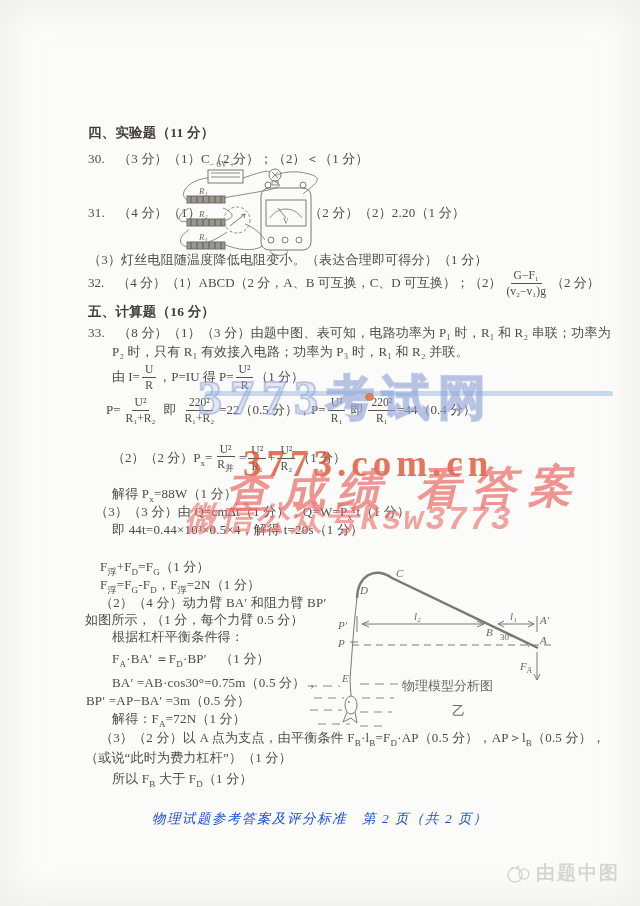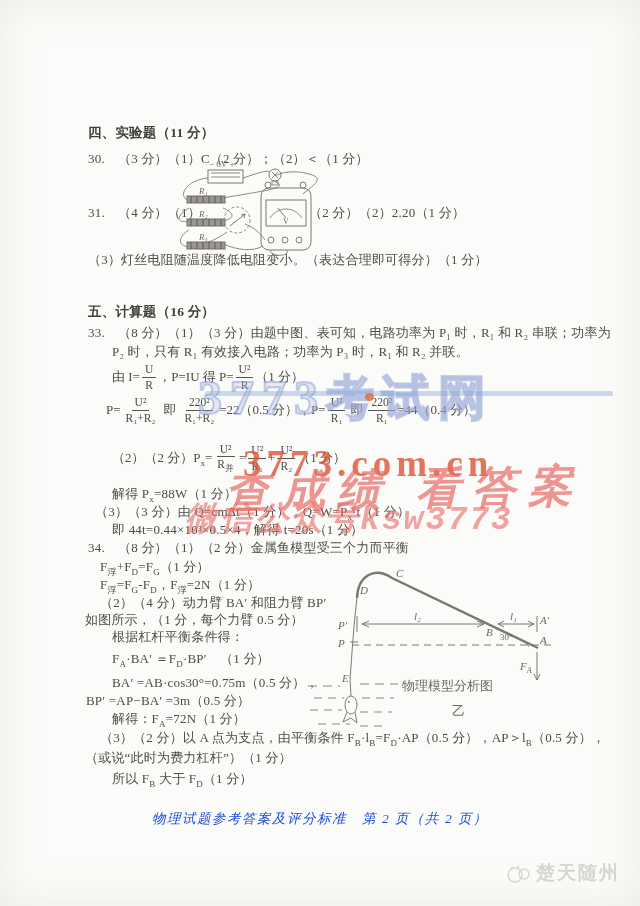--- a/index.html
+++ b/index.html
@@ -112,20 +112,28 @@
         <circle class="sk2" cx="110" cy="82" r="3"></circle>
         <circle class="sk2" cx="124" cy="82" r="3"></circle>
       <circle class="sk2" cx="93" cy="27" r="3"></circle>
         <circle class="sk2" cx="128" cy="27" r="3"></circle>
     </g>
     <path class="sk" d="M96,92 C92,98 116,100 112,92"></path>
   </svg>
 
   <div class="line" style="left:88px;top:251px">（3）灯丝电阻随温度降低电阻变小。（表达合理即可得分）（1 分）</div>
 
+  <div class="frow" style="left:88px;top:266px;height:34px">
+    <span>32.　（4 分）（1）ABCD（2 分，A、B 可互换，C、D 可互换）；（2）</span>
+    <span class="frac">
+      <span class="num">G−F₁</span>
+      <span class="den">(v₂−v₁)g</span>
+    </span>
+    <span>（2 分）</span>
+  </div>
 
   <div class="line hd" style="left:88px;top:303px">五、计算题（16 分）</div>
   <div class="line" style="left:88px;top:324px">33.　（8 分）（1）（3 分）由题中图、表可知，电路功率为 P₁ 时，R₁ 和 R₂ 串联；功率为</div>
   <div class="line" style="left:112px;top:343px">P₂ 时，只有 R₁ 有效接入电路；功率为 P₃ 时，R₁ 和 R₂ 并联。</div>
 
   <div class="frow" style="left:112px;top:360px;height:34px">
     <span>由 I=</span>
     <span class="frac">
         <span class="num">U</span>
         <span class="den">R</span>
@@ -179,21 +187,20 @@
         <span class="num">U²</span>
         <span class="den">R₂</span>
       </span>
     <span>（1 分）</span>
   </div>
 
   <div class="line" style="left:112px;top:485px">解得 P<sub>x</sub>=88W（1 分）</div>
   <div class="line" style="left:95px;top:503px">（3）（3 分）由 Q=cm∆t（1 分），Q=W=P<sub>x</sub>·t（1 分）</div>
   <div class="line" style="left:112px;top:521px">即 44t=0.44×10³×0.5×4，解得 t=20s（1 分）</div>
 
-  <div class="line" style="left:88px;top:539px">34.　（8 分）（1）（2 分）金属鱼模型受三个力而平衡</div>
   <div class="line" style="left:100px;top:558px">F<sub>浮</sub>+F<sub>D</sub>=F<sub>G</sub>（1 分）</div>
   <div class="line" style="left:100px;top:576px">F<sub>浮</sub>=F<sub>G</sub>-F<sub>D</sub>，F<sub>浮</sub>=2N（1 分）</div>
   <div class="line" style="left:100px;top:594px">（2）（4 分）动力臂 BA′ 和阻力臂 BP′</div>
   <div class="line" style="left:85px;top:611px">如图所示，（1 分，每个力臂 0.5 分）</div>
   <div class="line" style="left:112px;top:628px">根据杠杆平衡条件得：</div>
   <div class="line" style="left:112px;top:650px">F<sub>A</sub>·BA′ ＝F<sub>D</sub>·BP′　（1 分）</div>
   <div class="line" style="left:112px;top:674px">BA′ =AB·cos30°=0.75m（0.5 分），</div>
   <div class="line" style="left:86px;top:692px">BP′ =AP−BA′ =3m（0.5 分）</div>
   <div class="line" style="left:112px;top:710px">解得：F<sub>A</sub>=72N（1 分）</div>
   <div class="line" style="left:100px;top:729px">（3）（2 分）以 A 点为支点，由平衡条件 F<sub>B</sub>·l<sub>B</sub>=F<sub>D</sub>·AP（0.5 分），AP＞l<sub>B</sub>（0.5 分），</div>
@@ -266,16 +273,16 @@
 
   <div id="footer">物理试题参考答案及评分标准　第 2 页（共 2 页）</div>
 
   <div id="logo">
     <svg width="26" height="22" viewBox="0 0 26 22">
       <circle cx="9" cy="13" r="7" fill="none" stroke="#d5d5d3" stroke-width="1.4"></circle>
       <circle cx="18" cy="12" r="5" fill="none" stroke="#d5d5d3" stroke-width="1.4"></circle>
       <circle cx="6" cy="6" r="1.2" fill="#d5d5d3"></circle>
       <circle cx="12" cy="5" r="1.2" fill="#d5d5d3"></circle>
     </svg>
-    <span>楚天随州</span>
+    <span>由题中图</span>
   </div>
 
 </div>
 
 </body></html>

